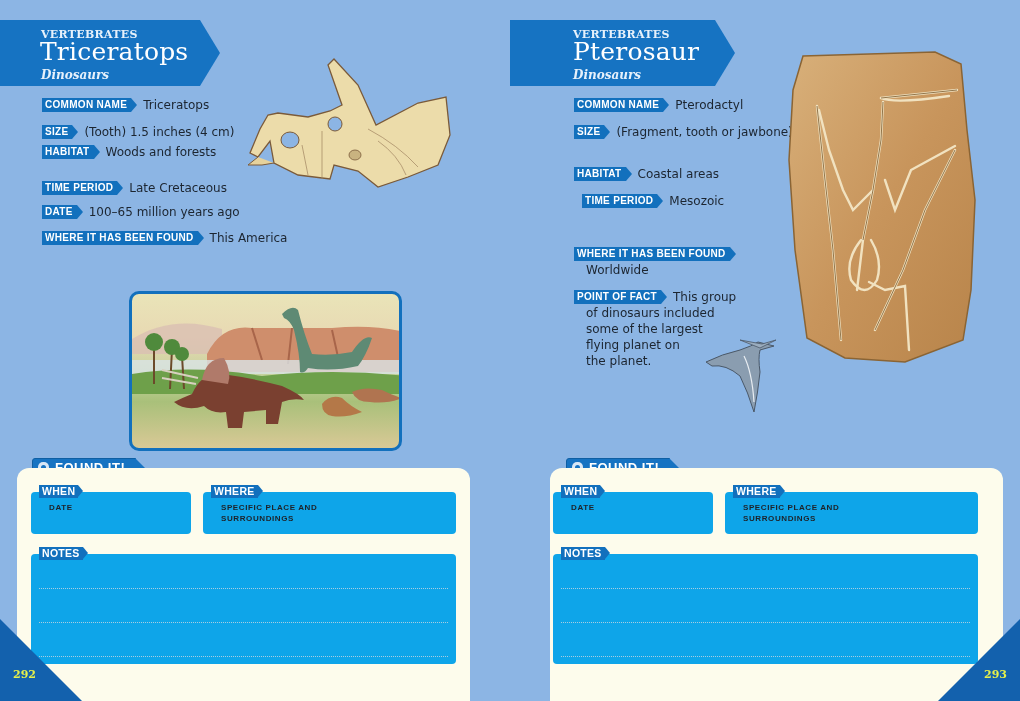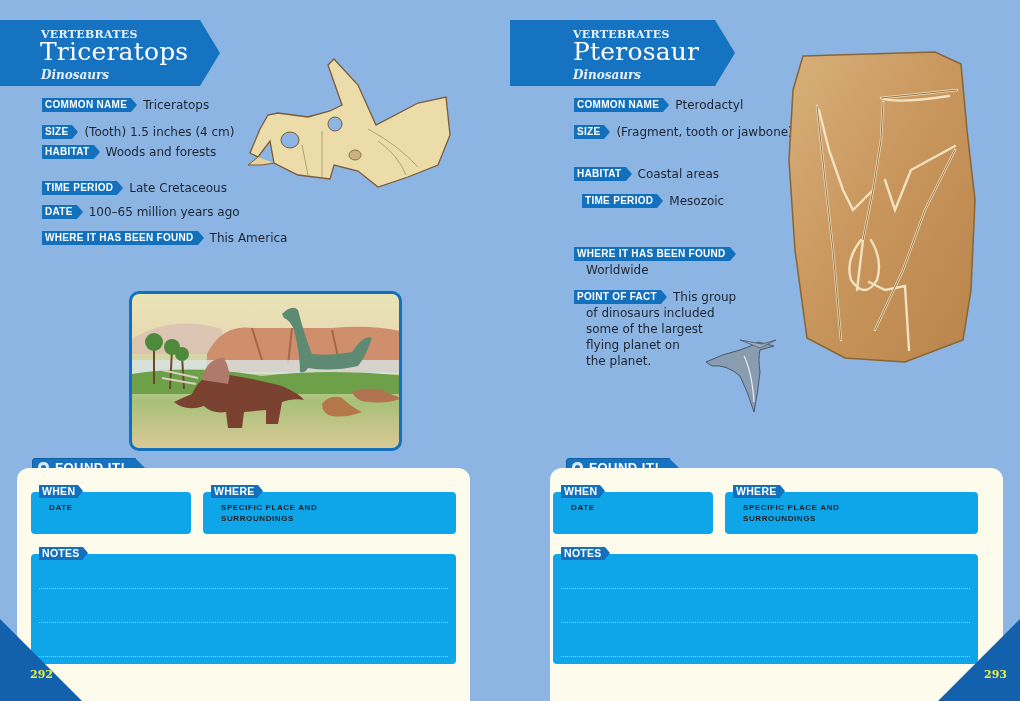--- a/index.html
+++ b/index.html
@@ -124,21 +124,21 @@
   .page.left .corner {
     left: 0; border-bottom: 82px solid #1361ad; border-right: 82px solid transparent;
   }
   .page.right .corner {
     right: 0; border-bottom: 82px solid #1361ad; border-left: 82px solid transparent;
   }
   .pagenum {
     position: absolute; bottom: 20px;
     font-family: "DejaVu Serif", serif; font-weight: bold; font-size: 11px; color: #e6f04a;
   }
-  .page.left .pagenum { left: 13px; margin-left: 17px; }
+  .page.left .pagenum { left: 13px; }
   .page.right .pagenum { right: 13px; }
 </style>
 </head>
 <body>
 
 <div class="page left">
   <div class="banner">
     <div class="kicker">VERTEBRATES</div>
     <div class="title">Triceratops</div>
     <div class="subtitle">Dinosaurs</div>

